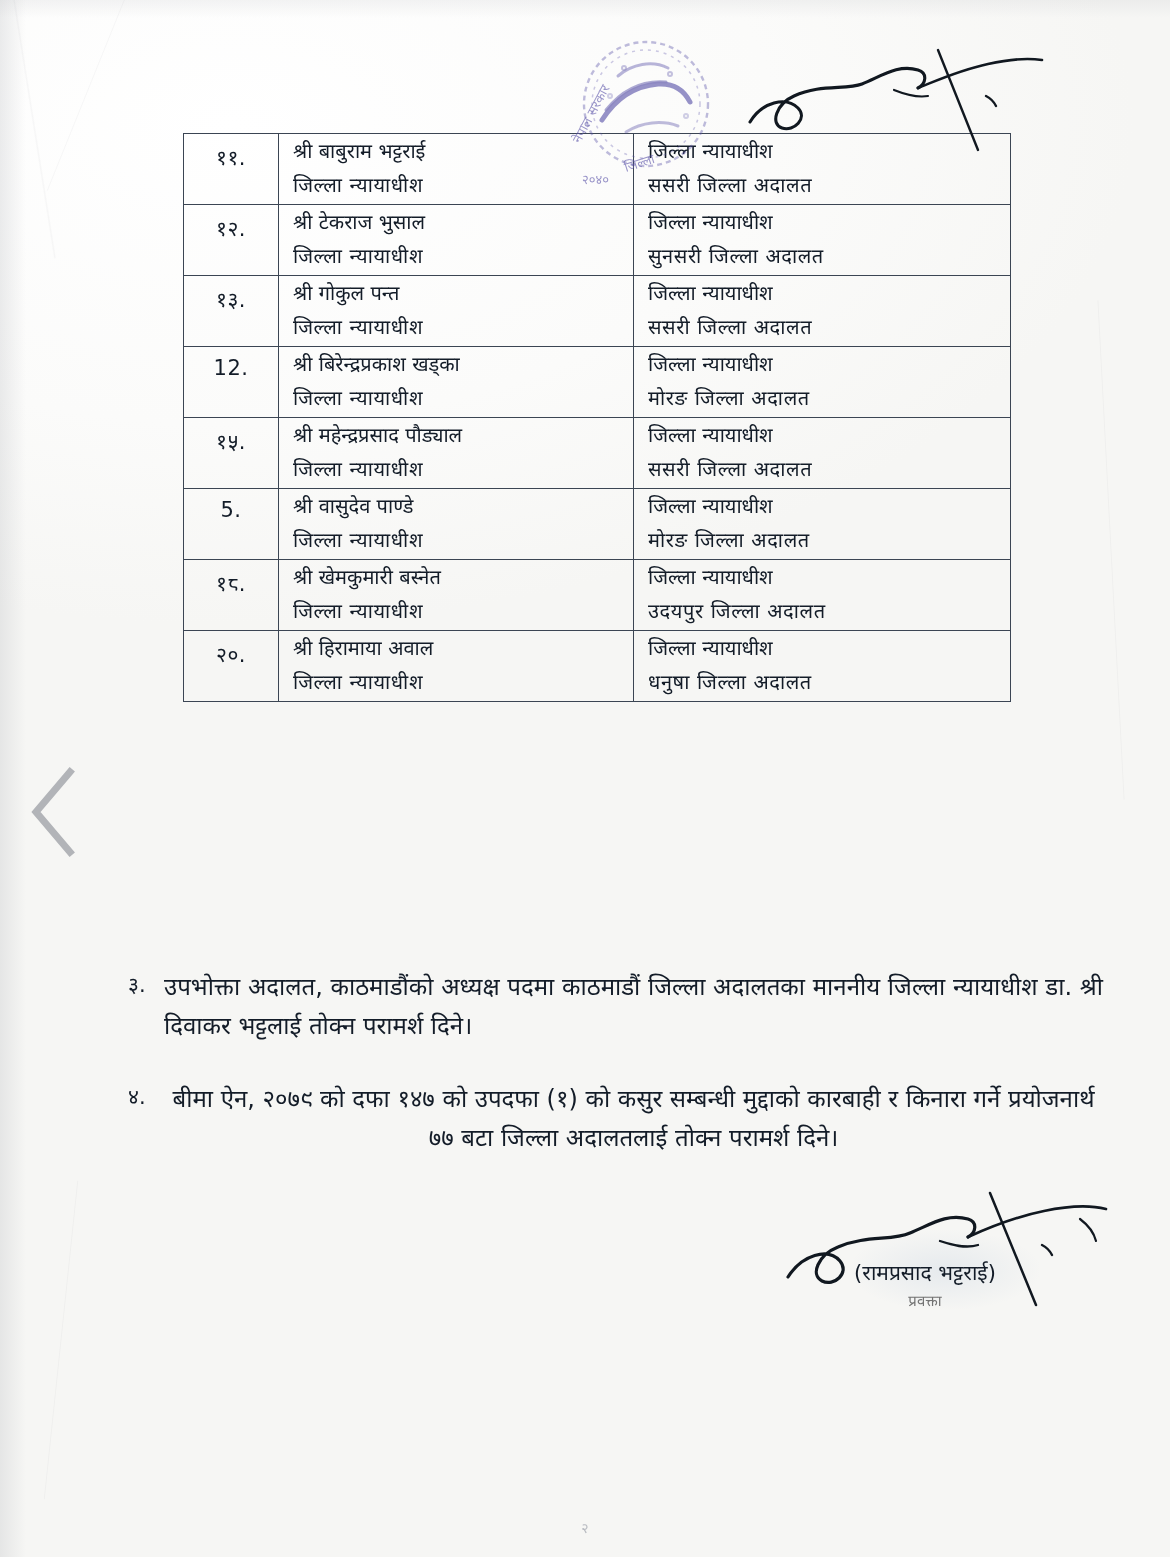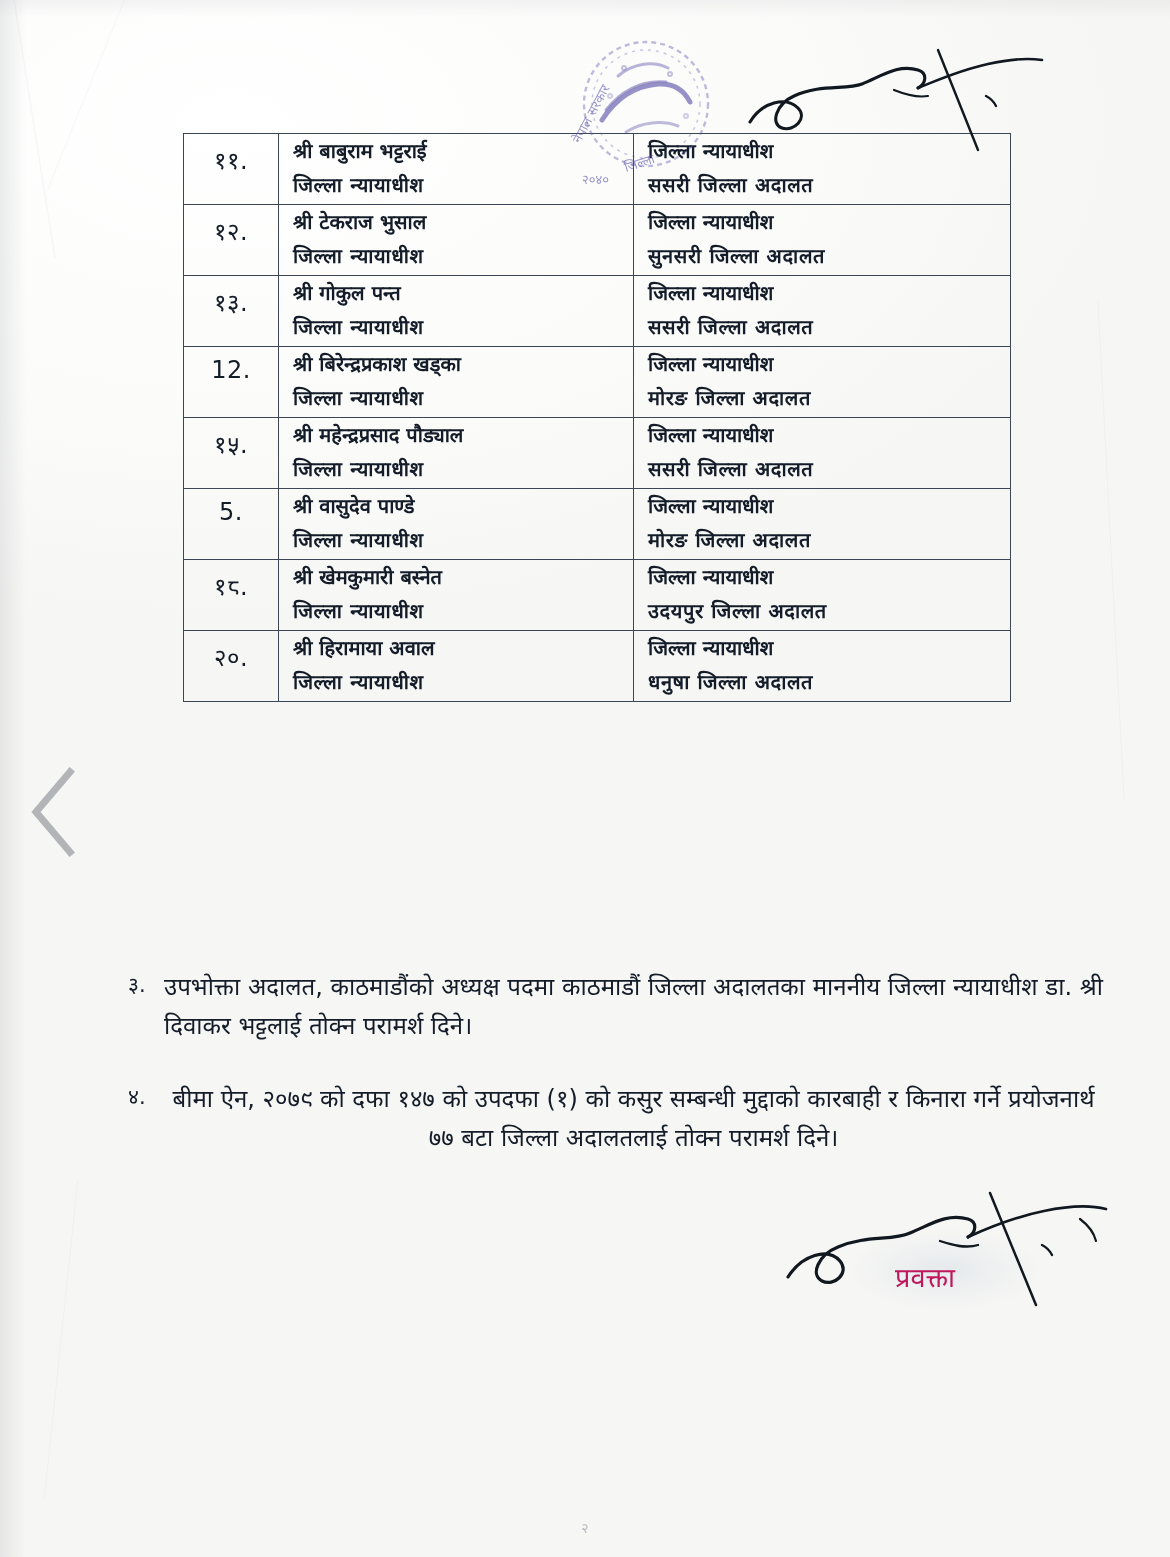--- a/index.html
+++ b/index.html
@@ -92,28 +92,27 @@
     padding: 7px 0 9px 0;
     vertical-align: top;
     background: transparent;
   }
   .col-sn    { width: 95px; }
   .col-name  { width: 355px; }
   .col-post  { width: 377px; }
 
   .cell-sn {
     text-align: center;
-    font-size: 24px;
+    font-size: 21px;
     color: #131c28;
     letter-spacing: 0.5px;
     padding-top: 9px !important;
   }
   .cell-lines {
     padding-left: 14px !important;
-    font-weight: bold;
   }
   .ln {
     font-size: 20px;
     line-height: 1.0;
     color: #131c28;
     white-space: nowrap;
   }
   .ln-1 { margin-bottom: 14px; }
   .ln-2 { letter-spacing: 0.6px; }
 
@@ -154,22 +153,22 @@
     width: 330px;
     text-align: center;
     z-index: 25;
   }
   .sign-name {
     font-size: 21px;
     color: #131c28;
     line-height: 1.5;
   }
   .sign-title {
-    font-size: 27px;
-    color: #be185d;
+    font-size: 15px;
+    color: #737373;
     line-height: 1.5;
   }
 
   
   .smudge {
     position: absolute;
     left: 850px;
     top: 1230px;
     width: 190px;
     height: 80px;
@@ -376,16 +375,17 @@
       <path d="M188 52 C210 42, 234 32, 264 26 C288 21, 310 20, 326 24" stroke-width="2.7"></path>
       <path d="M160 56 C172 60, 186 64, 198 60" stroke-width="2.3"></path>
       <path d="M210 8 L256 120" stroke-width="2.5"></path>
       <path d="M262 60 C266 62, 270 66, 272 70" stroke-width="2.4"></path>
       <path d="M300 34 C308 40, 314 48, 316 56" stroke-width="2.2"></path>
     </g>
   </svg>
 </div>
 
 <div class="signblock">
+  <div class="sign-name">(रामप्रसाद भट्टराई)</div>
   <div class="sign-title">प्रवक्ता</div>
 </div>
 
 <div class="page-num">२</div>
 
 </body></html>

